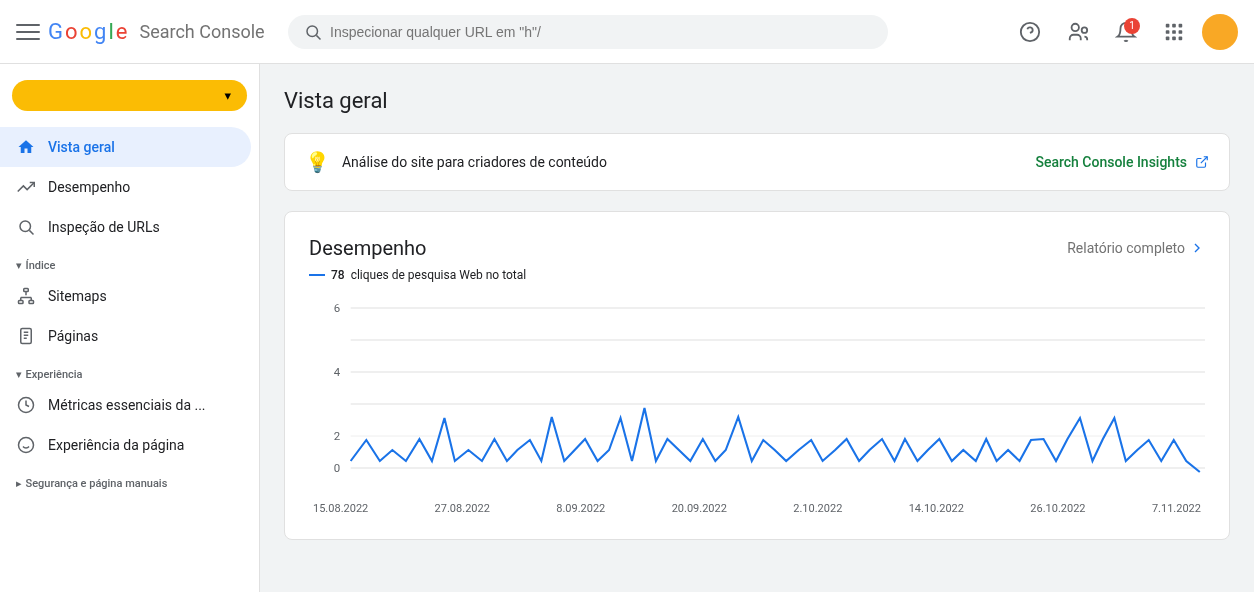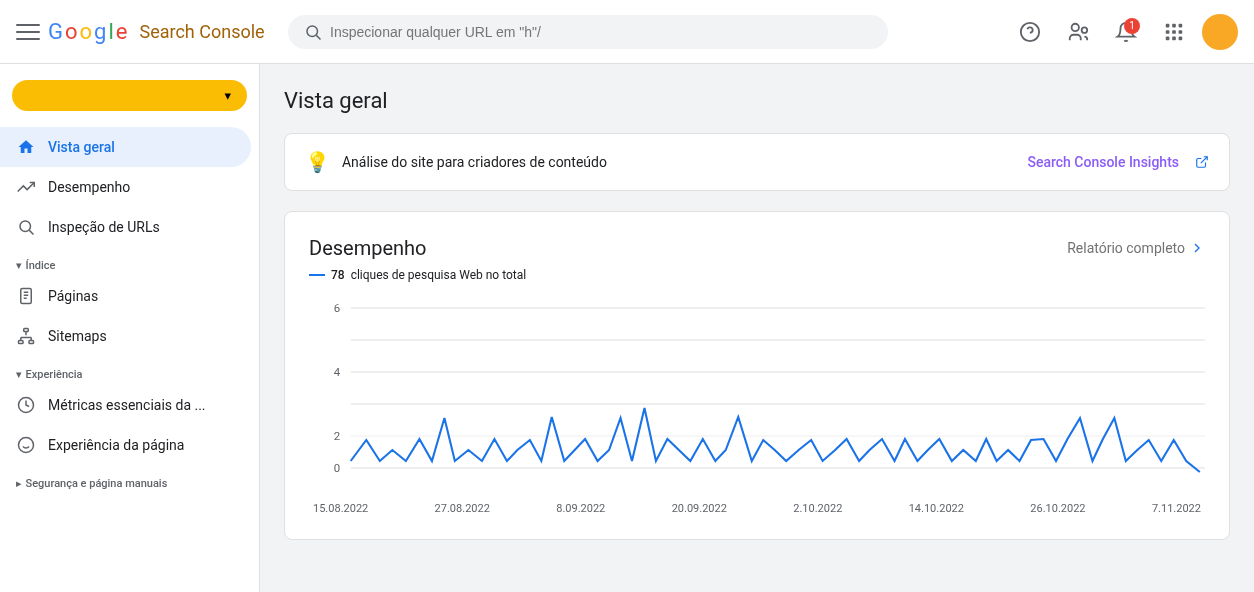--- a/index.html
+++ b/index.html
@@ -33,21 +33,21 @@
       display: block; height: 2px; background: #5f6368; border-radius: 1px;
     }
     .google-logo {
       display: flex; align-items: center; gap: 2px;
       font-size: 22px; font-weight: 400;
     }
     .g-blue { color: #4285f4; }
     .g-red { color: #ea4335; }
     .g-yellow { color: #fbbc05; }
     .g-green { color: #34a853; }
-    .app-title { color: #a16207; font-size: 18px; margin-left: 4px; }
+    .app-title { color: #737373; font-size: 18px; margin-left: 4px; }
 
     .search-bar {
       flex: 1;
       max-width: 600px;
       display: flex;
       align-items: center;
       background: #f1f3f4;
       border-radius: 24px;
       padding: 8px 16px;
       gap: 8px;
@@ -139,21 +139,21 @@
       background: #fff;
       border-radius: 8px;
       padding: 16px 20px;
       display: flex; align-items: center; justify-content: space-between;
       margin-bottom: 20px;
       border: 1px solid #e0e0e0;
     }
     .insights-left { display: flex; align-items: center; gap: 12px; }
     .bulb-icon { color: #f9a825; font-size: 20px; }
     .insights-text { font-size: 14px; color: #202124; }
-    .insights-link { color: #8b5cf6; font-size: 14px; font-weight: 500; cursor: pointer; display: flex; align-items: center; gap: 16px; }
+    .insights-link { color: #15803d; font-size: 14px; font-weight: 500; cursor: pointer; display: flex; align-items: center; gap: 8px; }
 
     
     .performance-card {
       background: #fff;
       border-radius: 8px;
       padding: 24px;
       border: 1px solid #e0e0e0;
     }
     .perf-header {
       display: flex; align-items: center; justify-content: space-between;
@@ -289,41 +289,41 @@
       <span>Inspeção de URLs</span>
     </div>
 
     <div class="nav-section-label">
       <span>▾</span>
       <span>Índice</span>
     </div>
     <div class="nav-item">
       <span class="nav-icon">
         <svg width="18" height="18" viewBox="0 0 24 24" fill="none" stroke="#5f6368" stroke-width="2">
-            <rect x="5" y="2" width="14" height="20" rx="2"></rect>
-            <line x1="9" y1="7" x2="15" y2="7"></line>
-            <line x1="9" y1="11" x2="15" y2="11"></line>
-            <line x1="9" y1="15" x2="13" y2="15"></line>
-          </svg>
-      </span>
-      <span>Páginas</span>
-    </div>
-    <div class="nav-item">
-      <span class="nav-icon">
-        <svg width="18" height="18" viewBox="0 0 24 24" fill="none" stroke="#5f6368" stroke-width="2">
             <rect x="9" y="2" width="6" height="4" rx="1"></rect>
             <rect x="2" y="18" width="6" height="4" rx="1"></rect>
             <rect x="16" y="18" width="6" height="4" rx="1"></rect>
             <line x1="12" y1="6" x2="12" y2="11"></line>
             <line x1="5" y1="18" x2="5" y2="14"></line>
             <line x1="19" y1="18" x2="19" y2="14"></line>
             <line x1="5" y1="14" x2="19" y2="14"></line>
           </svg>
       </span>
       <span>Sitemaps</span>
+    </div>
+    <div class="nav-item">
+      <span class="nav-icon">
+        <svg width="18" height="18" viewBox="0 0 24 24" fill="none" stroke="#5f6368" stroke-width="2">
+            <rect x="5" y="2" width="14" height="20" rx="2"></rect>
+            <line x1="9" y1="7" x2="15" y2="7"></line>
+            <line x1="9" y1="11" x2="15" y2="11"></line>
+            <line x1="9" y1="15" x2="13" y2="15"></line>
+          </svg>
+      </span>
+      <span>Páginas</span>
     </div>
 
     <div class="nav-section-label">
       <span>▾</span>
       <span>Experiência</span>
     </div>
     <div class="nav-item">
       <span class="nav-icon">
         <svg width="18" height="18" viewBox="0 0 24 24" fill="none" stroke="#5f6368" stroke-width="2">
             <circle cx="12" cy="12" r="10"></circle>

